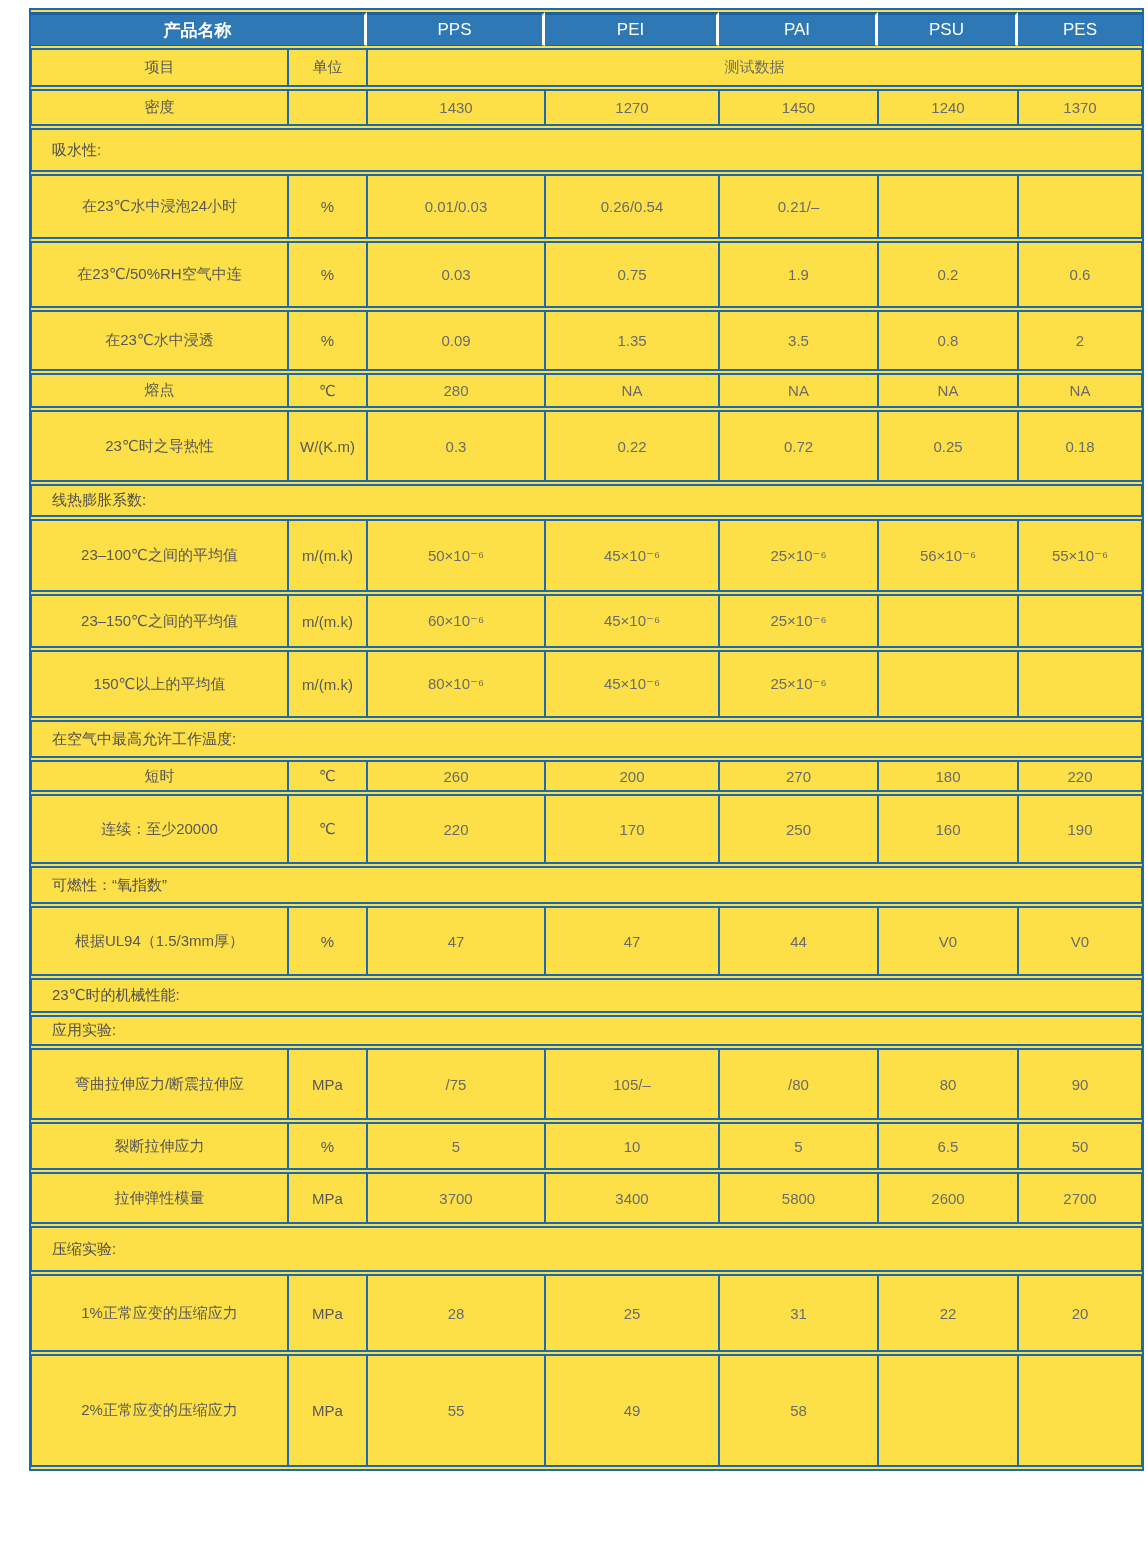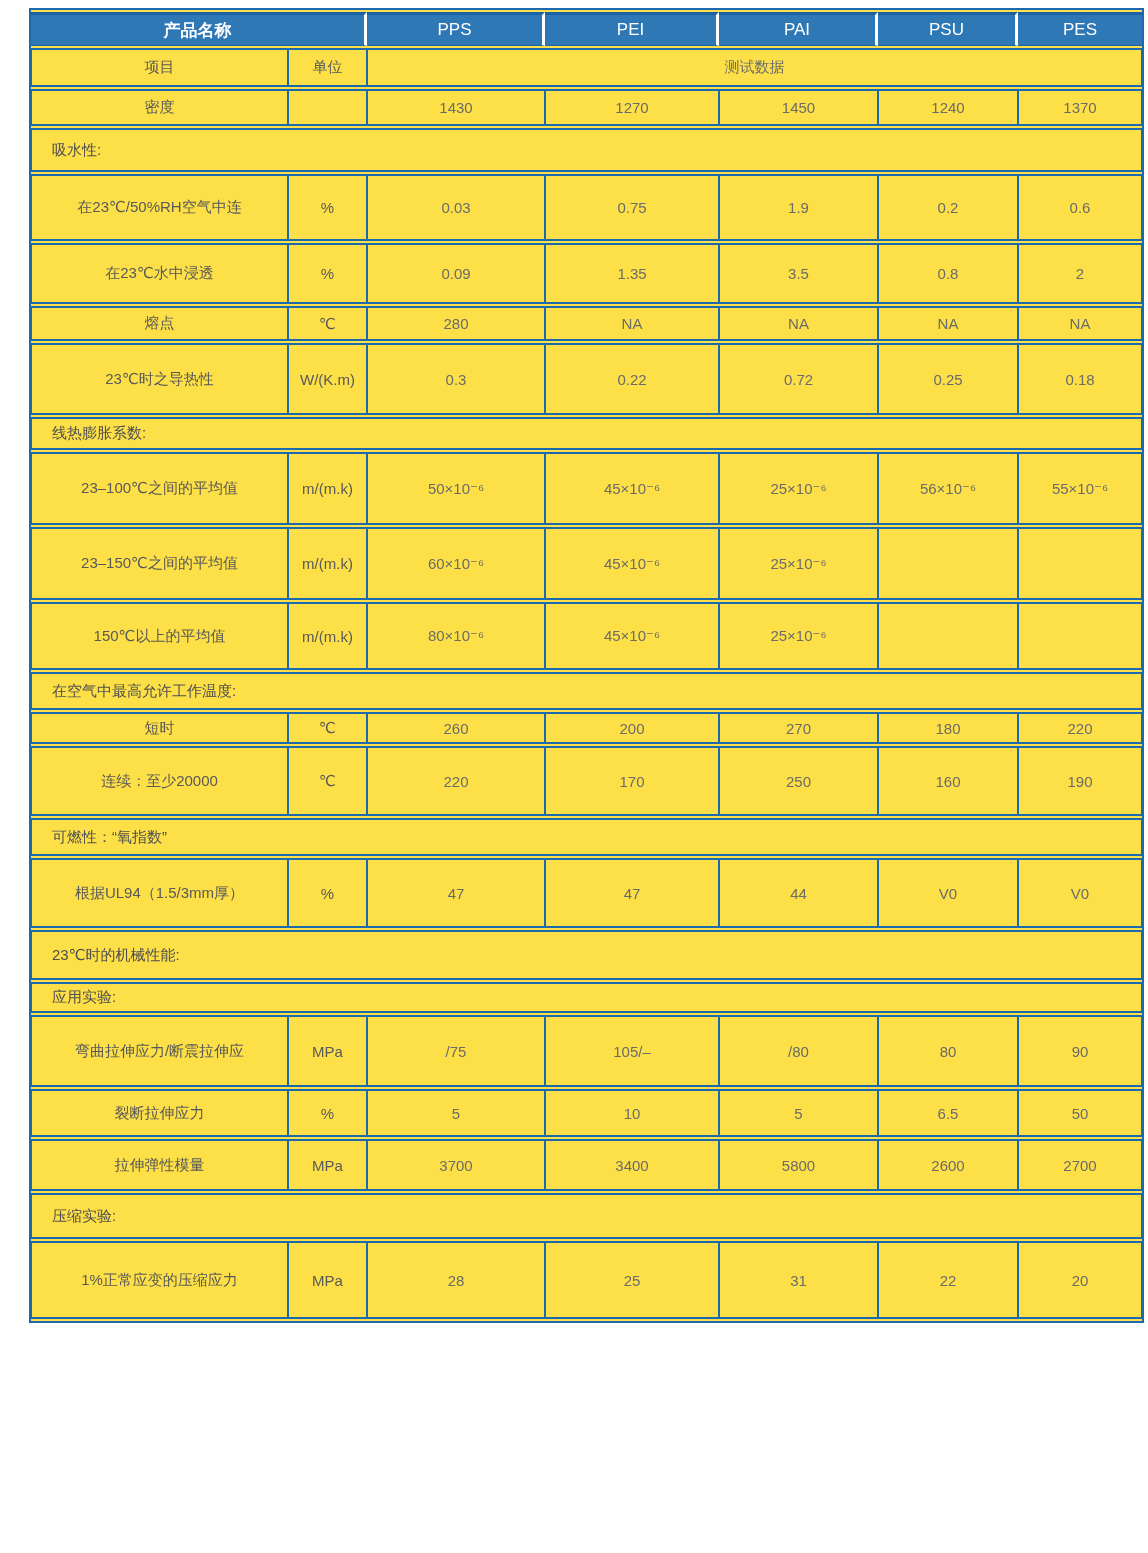--- a/index.html
+++ b/index.html
@@ -92,20 +92,29 @@
           <td class="unit"></td>
           <td class="val">1430</td>
           <td class="val">1270</td>
           <td class="val">1450</td>
           <td class="val">1240</td>
           <td class="val">1370</td>
         </tr>
         <tr class="section" style="height: 44px;">
           <td colspan="7">吸水性:</td>
         </tr>
+        <tr style="height: 65px;">
+          <td class="label">在23℃水中浸泡24小时</td>
+          <td class="unit">%</td>
+          <td class="val">0.01/0.03</td>
+          <td class="val">0.26/0.54</td>
+          <td class="val">0.21/–</td>
+          <td class="val"></td>
+          <td class="val"></td>
+        </tr>
         <tr style="height: 67px;">
           <td class="label">在23℃/50%RH空气中连</td>
           <td class="unit">%</td>
           <td class="val">0.03</td>
           <td class="val">0.75</td>
           <td class="val">1.9</td>
           <td class="val">0.2</td>
           <td class="val">0.6</td>
         </tr>
         <tr style="height: 61px; margin-top: 9px;">
@@ -140,21 +149,21 @@
         </tr>
         <tr style="height: 73px;">
           <td class="label">23–100℃之间的平均值</td>
           <td class="unit">m/(m.k)</td>
           <td class="val">50×10⁻⁶</td>
           <td class="val">45×10⁻⁶</td>
           <td class="val">25×10⁻⁶</td>
           <td class="val">56×10⁻⁶</td>
           <td class="val">55×10⁻⁶</td>
         </tr>
-        <tr style="height: 73px;">
+        <tr style="height: 54px;">
           <td class="label">23–150℃之间的平均值</td>
           <td class="unit">m/(m.k)</td>
           <td class="val">60×10⁻⁶</td>
           <td class="val">45×10⁻⁶</td>
           <td class="val">25×10⁻⁶</td>
           <td class="val"></td>
           <td class="val"></td>
         </tr>
         <tr style="height: 68px;">
           <td class="label">150℃以上的平均值</td>
@@ -191,21 +200,21 @@
         </tr>
         <tr style="height: 70px;">
           <td class="label">根据UL94（1.5/3mm厚）</td>
           <td class="unit">%</td>
           <td class="val">47</td>
           <td class="val">47</td>
           <td class="val">44</td>
           <td class="val">V0</td>
           <td class="val">V0</td>
         </tr>
-        <tr class="section" style="height: 50px;">
+        <tr class="section" style="height: 35px;">
           <td colspan="7">23℃时的机械性能:</td>
         </tr>
         <tr class="section" style="height: 31px;">
           <td colspan="7">应用实验:</td>
         </tr>
         <tr style="height: 72px;">
           <td class="label">弯曲拉伸应力/断震拉伸应</td>
           <td class="unit">MPa</td>
           <td class="val">/75</td>
           <td class="val">105/–</td>
@@ -236,15 +245,24 @@
         </tr>
         <tr style="height: 78px;">
           <td class="label">1%正常应变的压缩应力</td>
           <td class="unit">MPa</td>
           <td class="val">28</td>
           <td class="val">25</td>
           <td class="val">31</td>
           <td class="val">22</td>
           <td class="val">20</td>
         </tr>
+        <tr style="height: 113px;">
+          <td class="label">2%正常应变的压缩应力</td>
+          <td class="unit">MPa</td>
+          <td class="val">55</td>
+          <td class="val">49</td>
+          <td class="val">58</td>
+          <td class="val"></td>
+          <td class="val"></td>
+        </tr>
       </tbody>
   </table>
 </div>
 
 </body></html>

